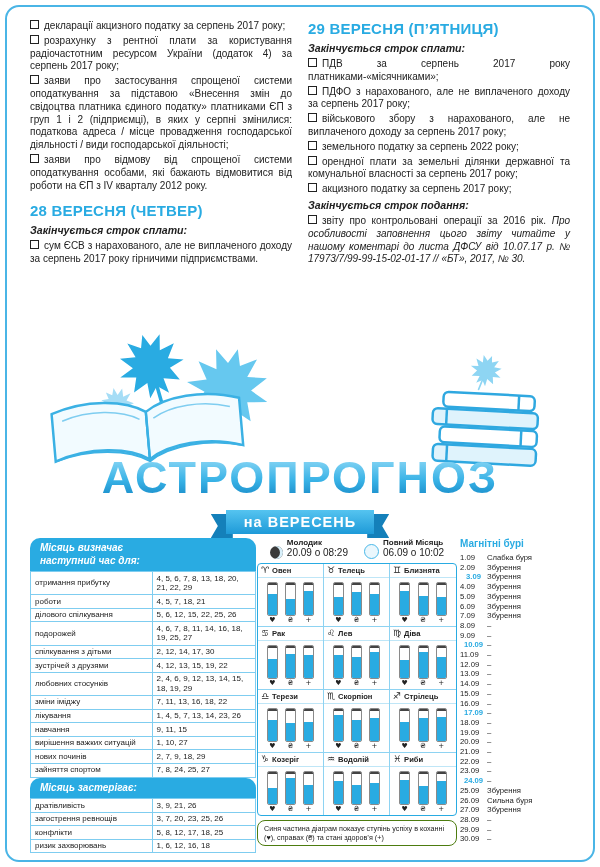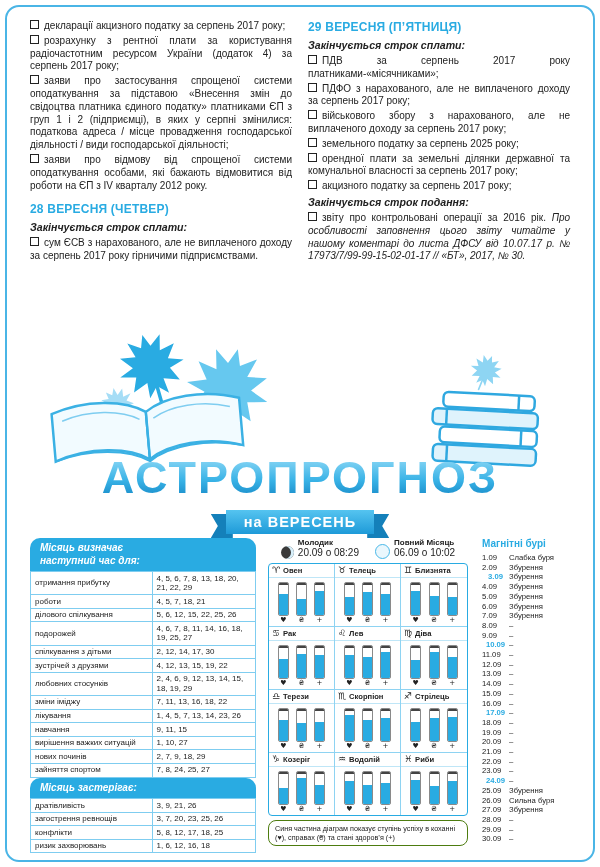--- a/index.html
+++ b/index.html
@@ -8,21 +8,21 @@
     font-family:"Liberation Sans",sans-serif;color:#222;overflow:hidden;
   }
   .frame{position:absolute;inset:5px;border:2px solid #4ab5e6;border-radius:14px;pointer-events:none;}
 
   
   .top{position:absolute;top:20px;left:30px;width:540px;display:flex;gap:16px;z-index:2;}
   .col{flex:1;min-width:0;}
   .check-item{font-size:10px;line-height:1.28;text-align:justify;margin-bottom:2px;}
   .checkbox{display:inline-block;width:7px;height:7px;border:1.2px solid #222;margin-right:5px;background:#fff;}
   .check-text{display:inline;}
-  .day-title{color:#29abe2;font-size:12px;font-weight:bold;margin:10px 0 5px;letter-spacing:.2px;}
+  .day-title{color:#29abe2;font-size:15px;font-weight:bold;margin:10px 0 5px;letter-spacing:.2px;}
   .day-title.first{margin-top:0;}
   .subhead{font-weight:bold;font-style:italic;font-size:10.6px;margin:3px 0 4px;}
 
   
   .decor{position:absolute;top:328px;left:0;width:600px;height:210px;z-index:1;}
   .decor svg{position:absolute;}
   .leaf1{left:118px;top:4px;width:70px;transform:rotate(-16deg);}
   .leaf2{left:182px;top:18px;width:88px;transform:rotate(14deg);}
   .leaf3{left:102px;top:58px;width:36px;transform:rotate(-45deg);}
   .leaf4{left:468px;top:26px;width:34px;transform:rotate(22deg);}
@@ -41,21 +41,21 @@
   }
   .ribbon-wrap{position:absolute;top:182px;left:0;width:100%;display:flex;justify-content:center;z-index:3;}
   .ribbon{position:relative;background:linear-gradient(180deg,#55c4f0,#1e9ad8);color:#fff;
     font-weight:bold;font-size:14.5px;letter-spacing:1px;padding:4px 18px;}
   .tail{position:absolute;top:4px;width:22px;height:100%;background:#1480ba;z-index:-1;}
   .tail.left{left:-15px;clip-path:polygon(0 0,100% 0,100% 100%,0 100%,32% 50%);}
   .tail.right{right:-15px;clip-path:polygon(0 0,100% 0,68% 50%,100% 100%,0 100%);}
   .ribbon-text{position:relative;z-index:2;}
 
   
-  .bottom{position:absolute;top:538px;left:30px;width:540px;display:flex;gap:12px;align-items:flex-start;z-index:2;}
+  .bottom{position:absolute;top:538px;left:30px;width:540px;display:flex;gap:1px;align-items:flex-start;z-index:2;}
   .left-tables{width:226px;flex:none;}
   .tbl-header{background:#29abe2;color:#fff;font-weight:bold;font-style:italic;
     font-size:10px;line-height:1.25;padding:4px 10px;border-radius:10px 10px 0 0;white-space:pre-line;}
   .tbl{width:100%;border-collapse:collapse;}
   .tbl td{border:1px solid #7fcdf0;font-size:8px;line-height:1.2;padding:1.5px 4px;color:#222;}
   td.cell-label{width:54%;}
 
   .zodiac-col{width:200px;flex:none;}
   .moon-row{display:flex;justify-content:center;gap:16px;margin-bottom:4px;}
   .moon-item{display:flex;align-items:flex-end;gap:4px;}
@@ -108,21 +108,21 @@
         <div class="check-item"><span class="checkbox"></span><span class="check-text">сум ЄСВ з нарахованого, але не виплаченого доходу за серпень 2017 року гірничими підприємствами.</span></div>
       </div>
   </div>
   <div class="col">
     <h2 class="day-title first">29 ВЕРЕСНЯ (П’ЯТНИЦЯ)</h2>
     <div class="subhead">Закінчується строк сплати:</div>
     <div class="checklist">
         <div class="check-item"><span class="checkbox"></span><span class="check-text">ПДВ за серпень 2017 року платниками-«місячниками»;</span></div>
         <div class="check-item"><span class="checkbox"></span><span class="check-text">ПДФО з нарахованого, але не виплаченого доходу за серпень 2017 року;</span></div>
         <div class="check-item"><span class="checkbox"></span><span class="check-text">військового збору з нарахованого, але не виплаченого доходу за серпень 2017 року;</span></div>
-        <div class="check-item"><span class="checkbox"></span><span class="check-text">земельного податку за серпень 2025 року;</span></div>
+        <div class="check-item"><span class="checkbox"></span><span class="check-text">земельного податку за серпень 2022 року;</span></div>
         <div class="check-item"><span class="checkbox"></span><span class="check-text">орендної плати за земельні ділянки державної та комунальної власності за серпень 2017 року;</span></div>
         <div class="check-item"><span class="checkbox"></span><span class="check-text">акцизного податку за серпень 2017 року;</span></div>
       </div>
     <div class="subhead">Закінчується строк подання:</div>
     <div class="check-item">
       <span class="checkbox"></span><span class="check-text"><span>звіту про контрольовані операції за 2016 рік.</span> <i>Про особливості заповнення цього звіту читайте у нашому коментарі до листа ДФСУ від 10.07.17 р. № 17973/7/99-99-15-02-01-17 // «БТ», 2017, № 30.</i></span>
     </div>
   </div>
 </section>
 

